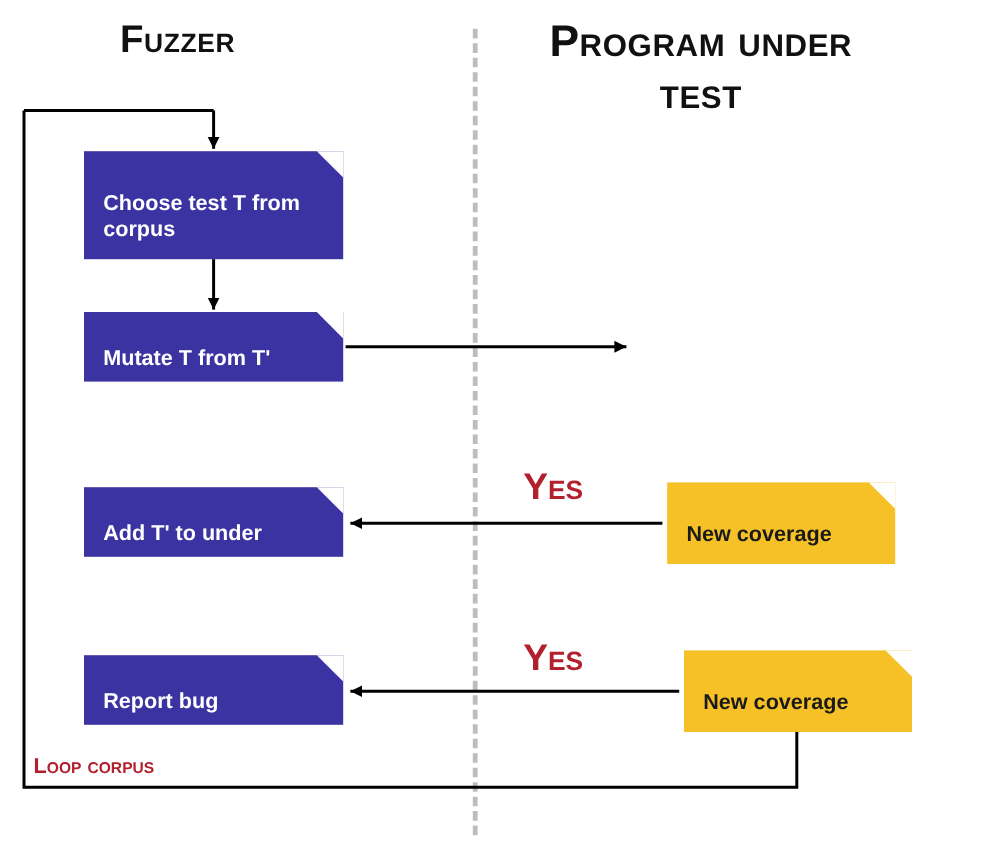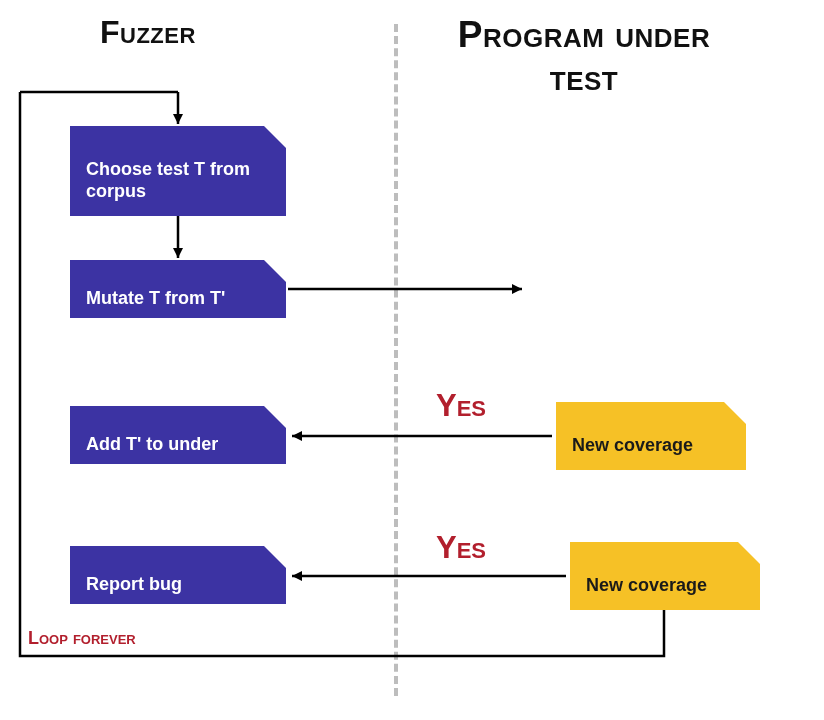--- a/index.html
+++ b/index.html
@@ -130,21 +130,21 @@
   </div>
 
   <div class="box yellow" style="left:570px; top:542px; height:68px; width:190px;">
     <div class="notch"></div>
     <span class="label">New coverage</span>
   </div>
 
   <div class="yes-text" style="left:436px; top:388px;">Yes</div>
   <div class="yes-text" style="left:436px; top:530px;">Yes</div>
 
-  <div class="loop-text" style="left:28px; top:628px;">Loop forever</div>
+  <div class="loop-text" style="left:28px; top:628px;">Loop corpus</div>
 
   <svg class="arrow" style="left:0; top:0; width:824px; height:720px;">
     <defs>
       <marker id="ah" markerWidth="12" markerHeight="12" refX="10" refY="5" orient="auto" markerUnits="userSpaceOnUse">
         <path d="M0,0 L10,5 L0,10 z" class="arrow-head"></path>
       </marker>
     </defs>
 
     <path class="arrow-line" d="M 20 92 L 178 92"></path>
     <path class="arrow-line" d="M 178 92 L 178 124" marker-end="url(#ah)"></path>

